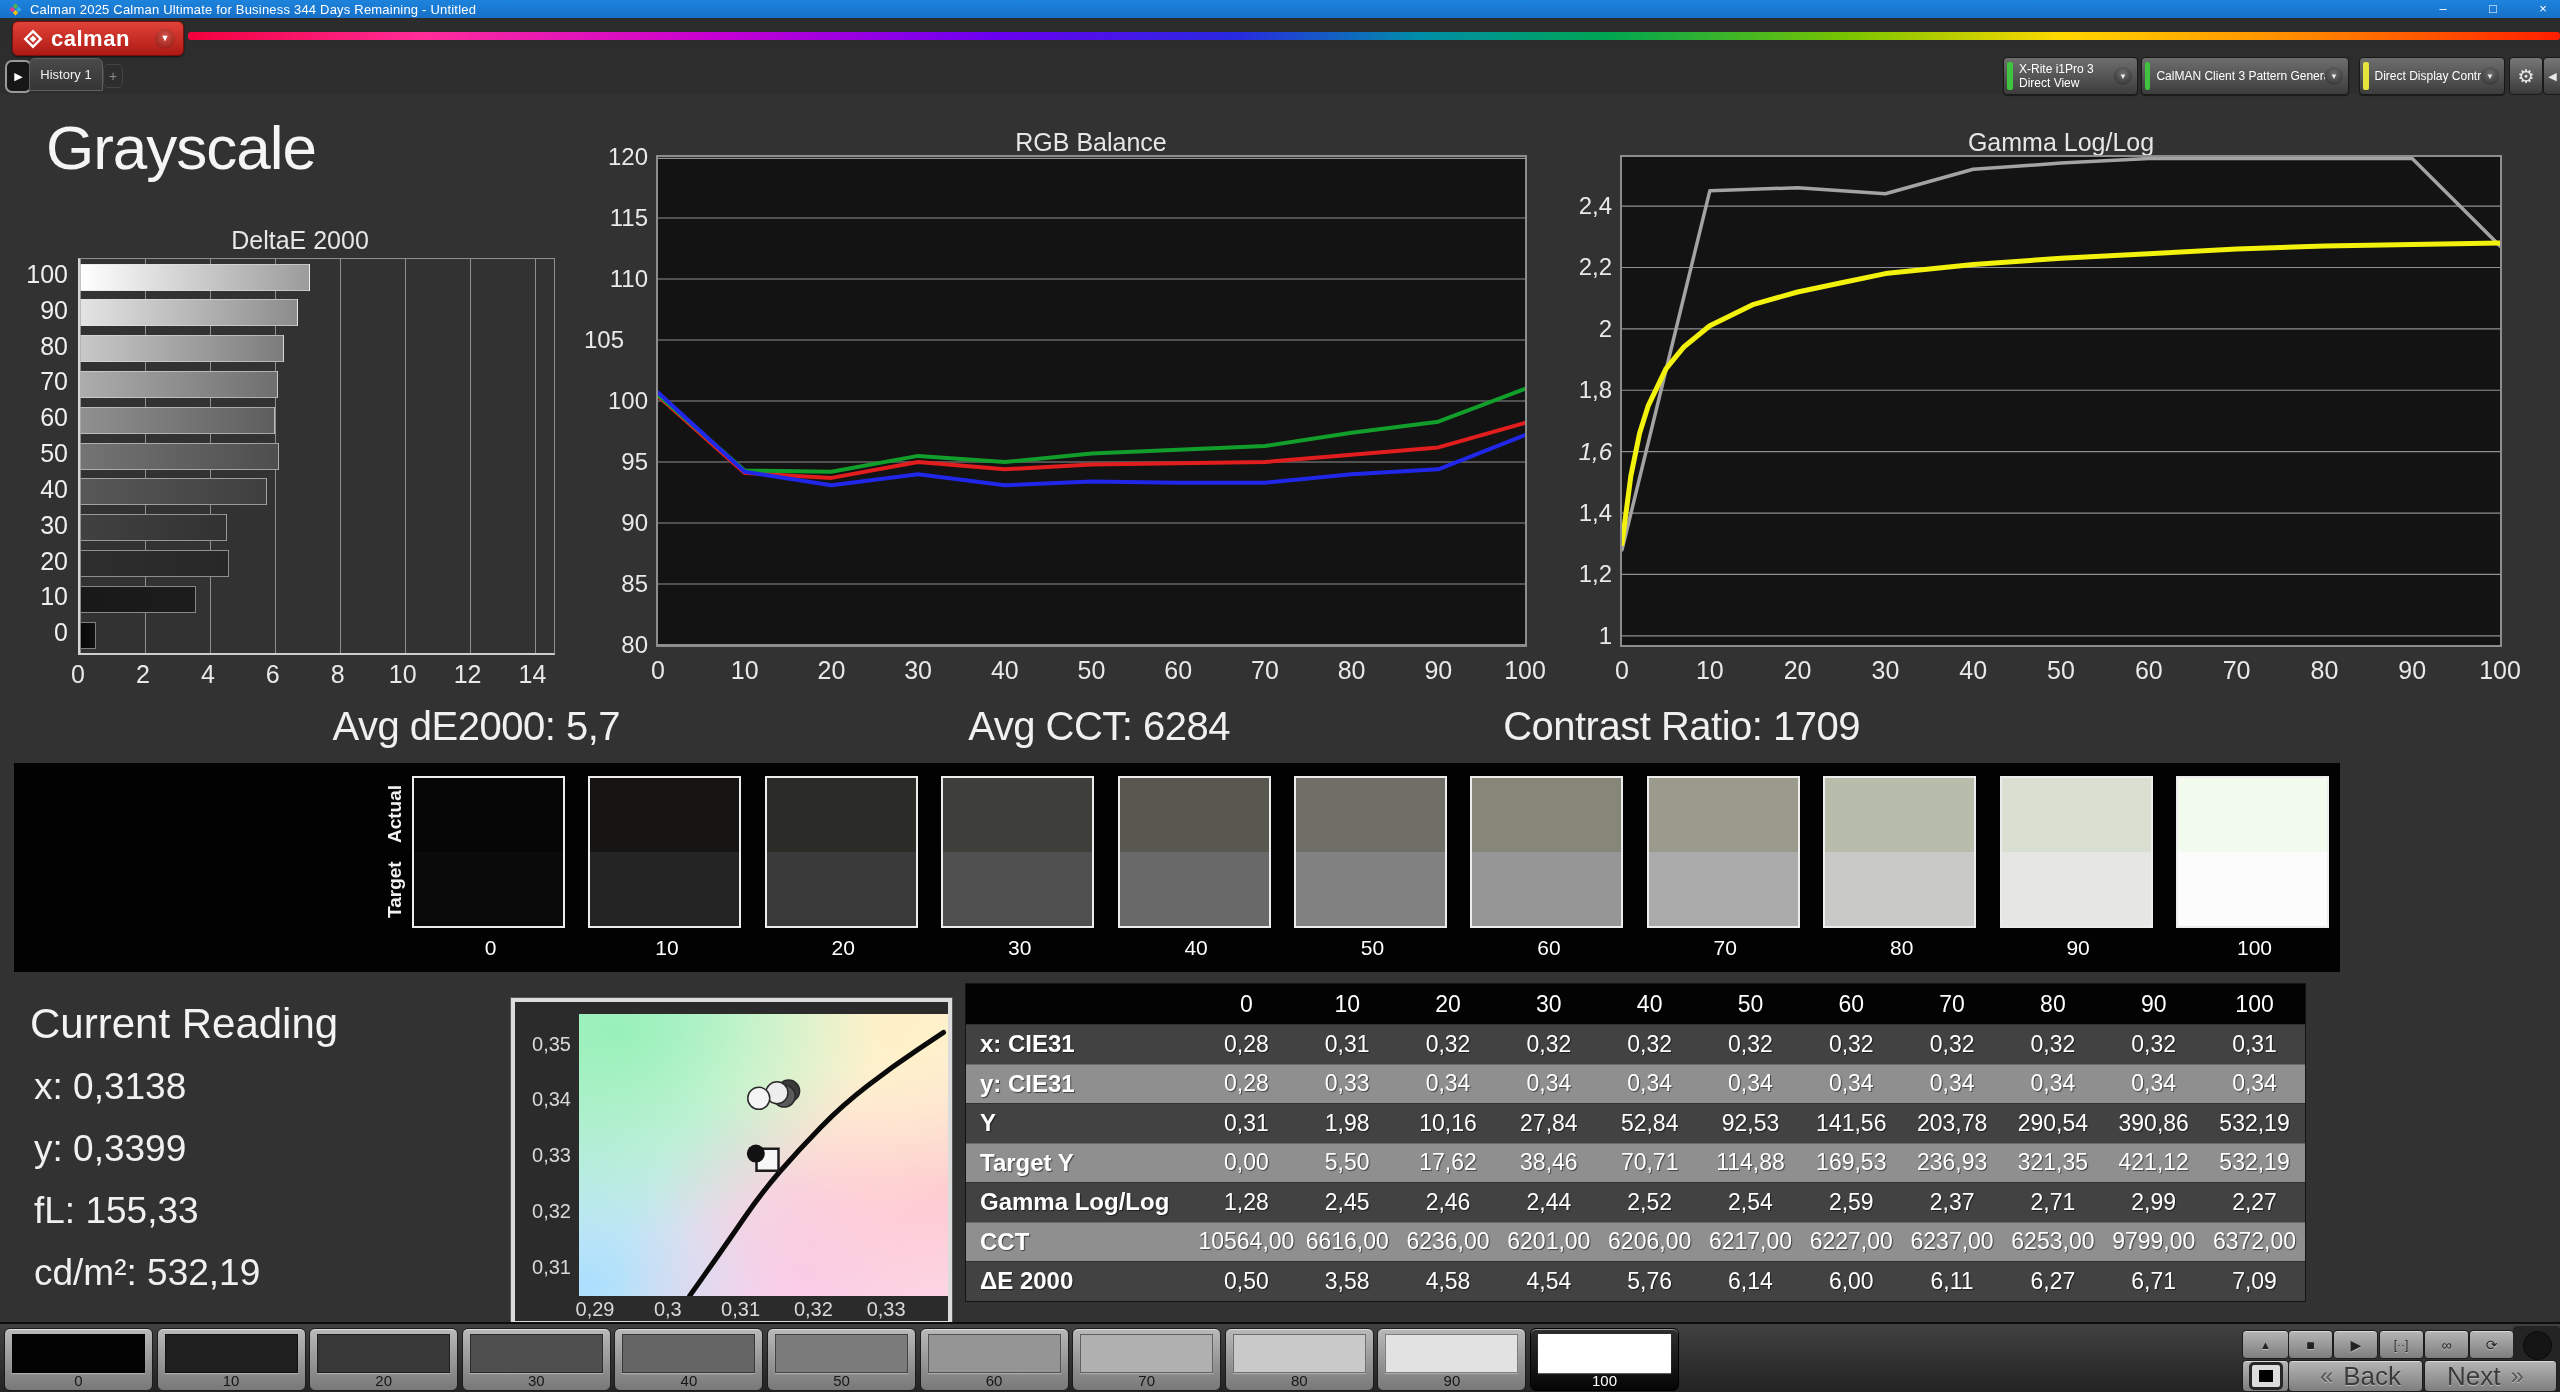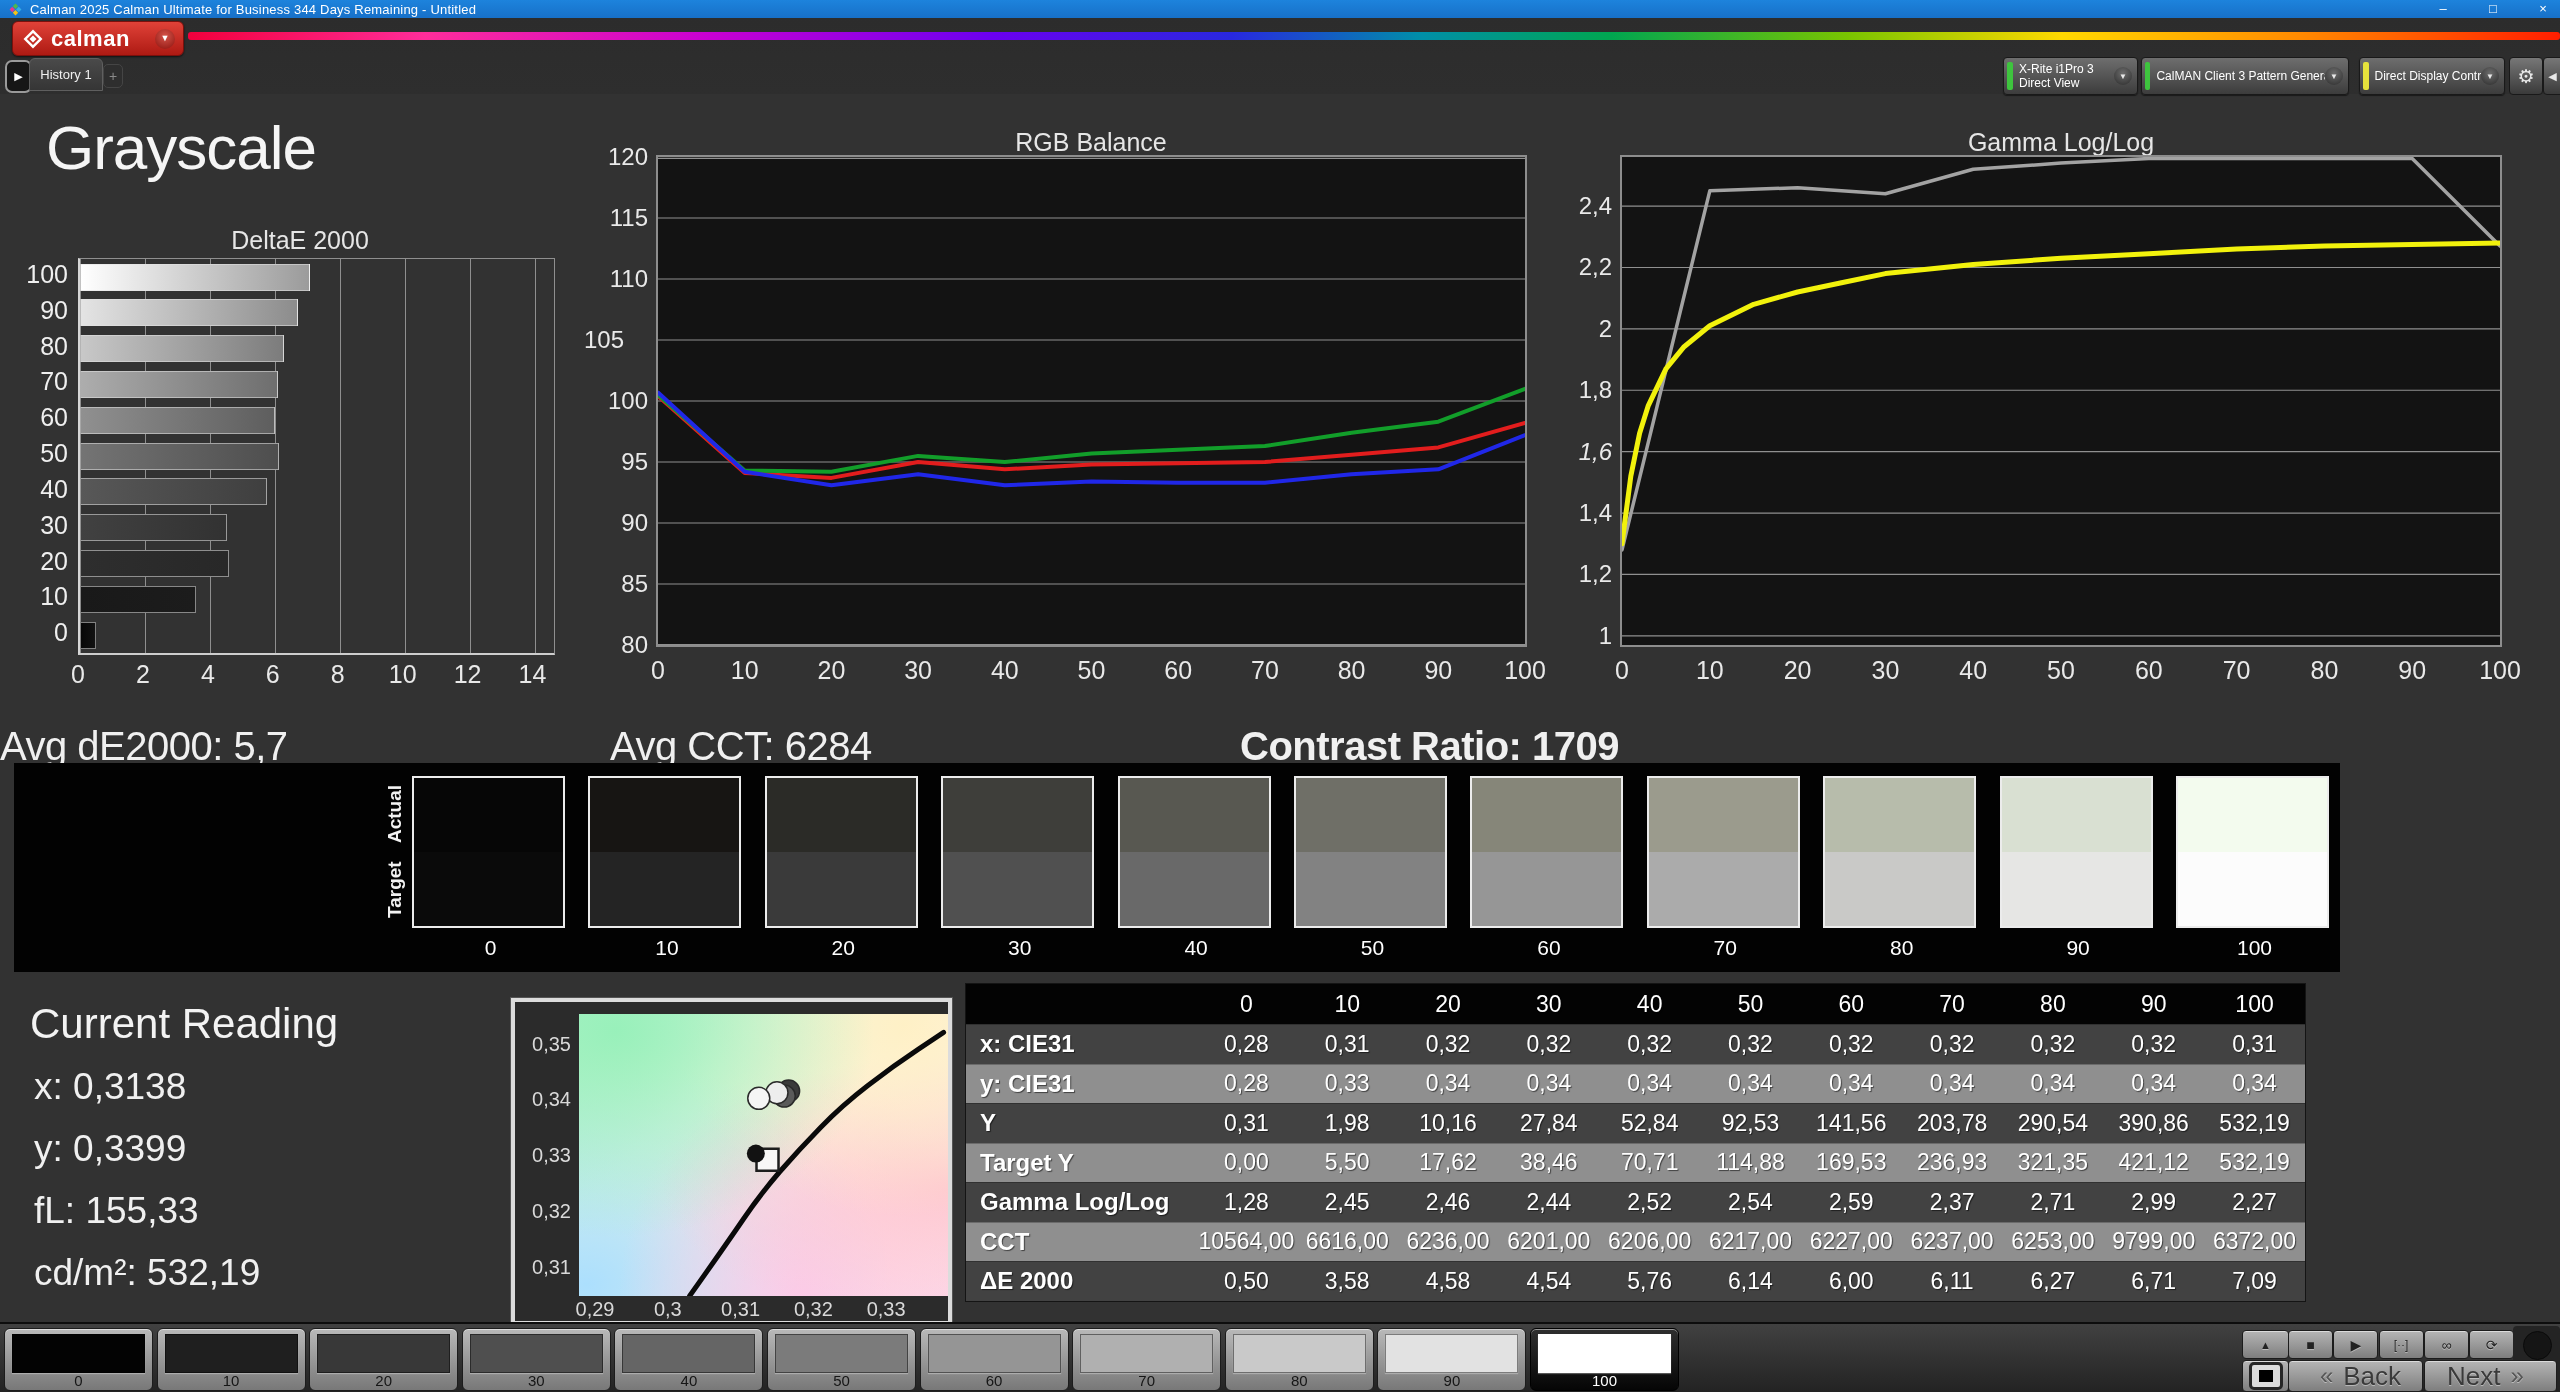--- a/index.html
+++ b/index.html
@@ -44,21 +44,21 @@
   #dd-pgen{left:2141px;width:206px;}
   #dd-disp{left:2359px;width:144px;}
   .sq-btn{position:absolute;top:39px;height:36px;border-radius:4px;border:1px solid #191919;
           background:linear-gradient(#777,#3a3a3a);display:flex;align-items:center;justify-content:center;color:#e8e8e8;}
   #gear-btn{left:2509px;width:32px;font-size:19px;}
   #collapse-btn{left:2543px;width:17px;border-radius:4px 0 0 4px;font-size:11px;}
 
   
   #page-title{position:absolute;left:46px;top:112px;font-size:62px;font-weight:300;color:#f5f5f5;letter-spacing:-1px;}
   .chart-title{position:absolute;width:400px;text-align:center;font-size:25px;color:#e6e6e6;}
-  .stat{position:absolute;top:724px;width:620px;text-align:left;font-size:40px;font-weight:300;color:#f0f0f0;letter-spacing:-.5px;}
+  .stat{position:absolute;top:704px;width:620px;text-align:right;font-size:40px;font-weight:300;color:#f0f0f0;letter-spacing:-.5px;}
 
   
   #de-plot{position:absolute;left:78px;top:258px;width:474px;height:394px;
            border:1px solid #8f8f8f;border-left:2px solid #d6d6d6;border-bottom:2px solid #cdcdcd;box-sizing:content-box;}
   .vgrid{position:absolute;top:0;width:1px;height:100%;background:#8f8f8f;}
   .de-bar{position:absolute;left:0;height:27px;border:1px solid rgba(225,225,225,.55);box-sizing:border-box;}
   #de-ylab{position:absolute;left:8px;top:258px;width:60px;height:394px;}
   #de-ylab div{position:absolute;right:0;width:60px;text-align:right;font-size:25px;color:#efefef;}
   .xlab-row{position:absolute;height:30px;}
   .xlab-row div{position:absolute;width:70px;margin-left:-35px;text-align:center;font-size:25px;color:#e9e9e9;}
@@ -316,21 +316,21 @@
       <div style="left: 439px;">50</div>
       <div style="left: 526.8px;">60</div>
       <div style="left: 614.6px;">70</div>
       <div style="left: 702.4px;">80</div>
       <div style="left: 790.2px;">90</div>
       <div style="left: 878px;">100</div>
     </div>
 
   <div class="stat" style="left:0px;">Avg dE2000: 5,7</div>
   <div class="stat" style="left:610px;">Avg CCT: 6284</div>
-  <div class="stat" style="left:1240px;font-weight:bold;">Contrast Ratio: 1709</div>
+  <div class="stat" style="left:1240px;">Contrast Ratio: 1709</div>
 
   <div class="band">
     <div class="rotlab" style="left:370px;top:15px;height:72px;">Actual</div>
     <div class="rotlab" style="left:370px;top:91px;height:72px;">Target</div>
     <div id="strip-swatches">
         <div class="gs-box" style="left: 398px;">
           <div class="gs-half" style="background: rgb(6, 6, 6);"></div>
           <div class="gs-half" style="background: rgb(10, 10, 10);"></div>
         </div>
         <div class="gs-num" style="left: 398px;">0</div>

